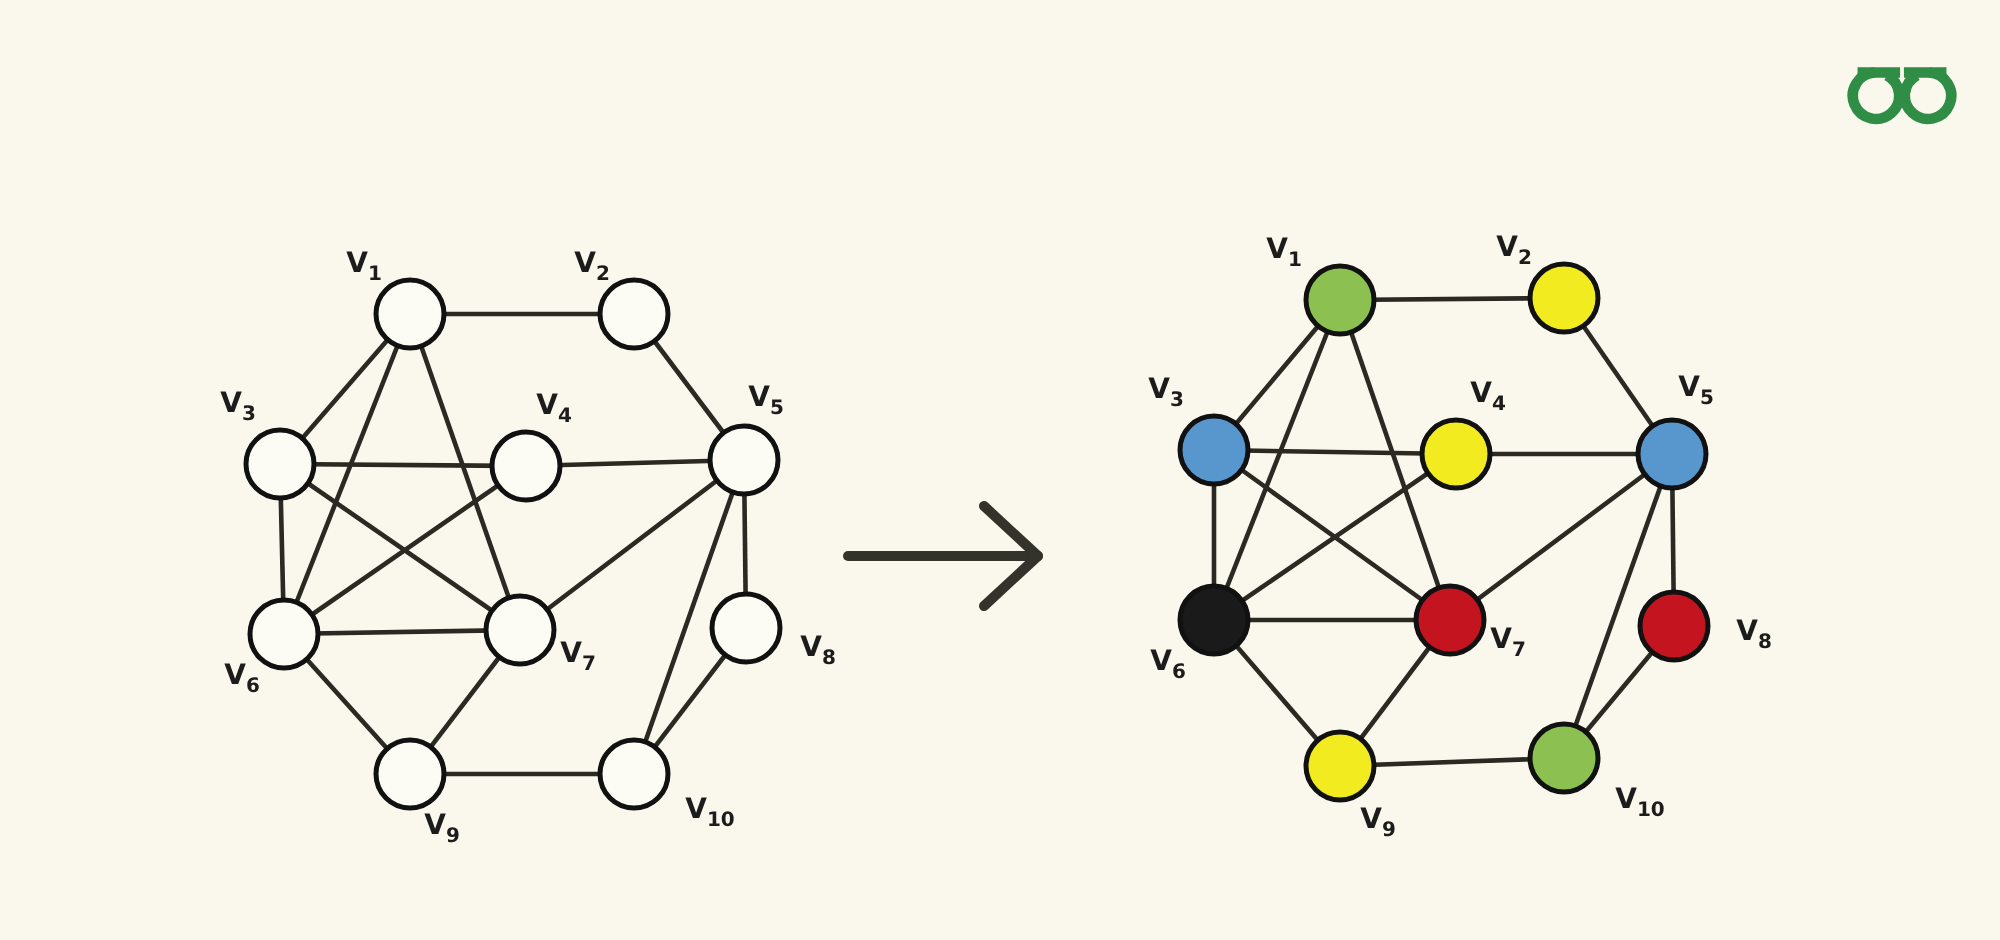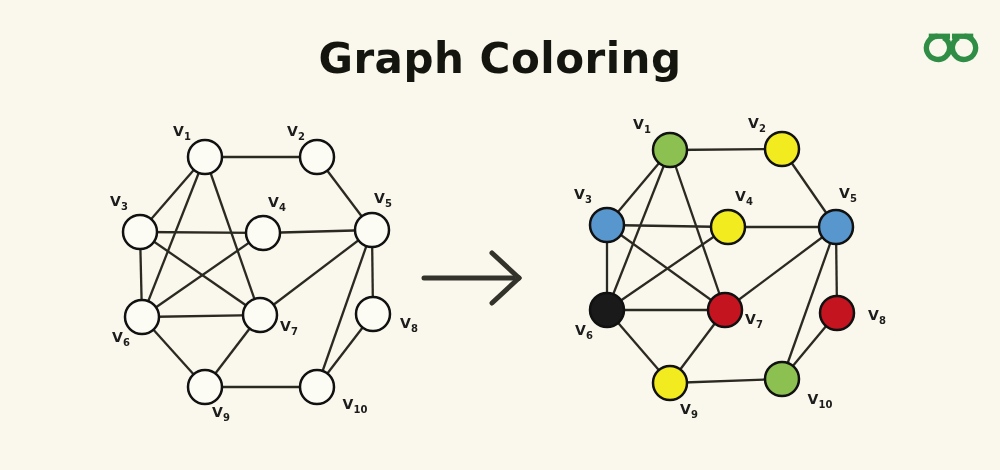--- a/index.html
+++ b/index.html
@@ -34,21 +34,20 @@
     position: absolute;
     inset: 0;
   }
   svg text { user-select: none; }
 </style>
 </head>
 <body>
 
 <div class="canvas">
 
-  <h1 class="page-title">Graph Coloring</h1>
 
   <svg class="logo" viewBox="0 0 60 40" aria-hidden="true">
     <g fill="none" stroke-width="5.5">
       <path d="M29 12 L7 12" stroke="#2F8D46"></path>
       <path d="M16 12 A12 12 0 1 0 22.2 13.4" stroke="#2F8D46"></path>
       <path d="M31 12 L53 12" stroke="#2F8D46"></path>
       <path d="M44 12 A12 12 0 1 1 37.8 13.4" stroke="#2F8D46"></path>
     </g>
   </svg>
 

